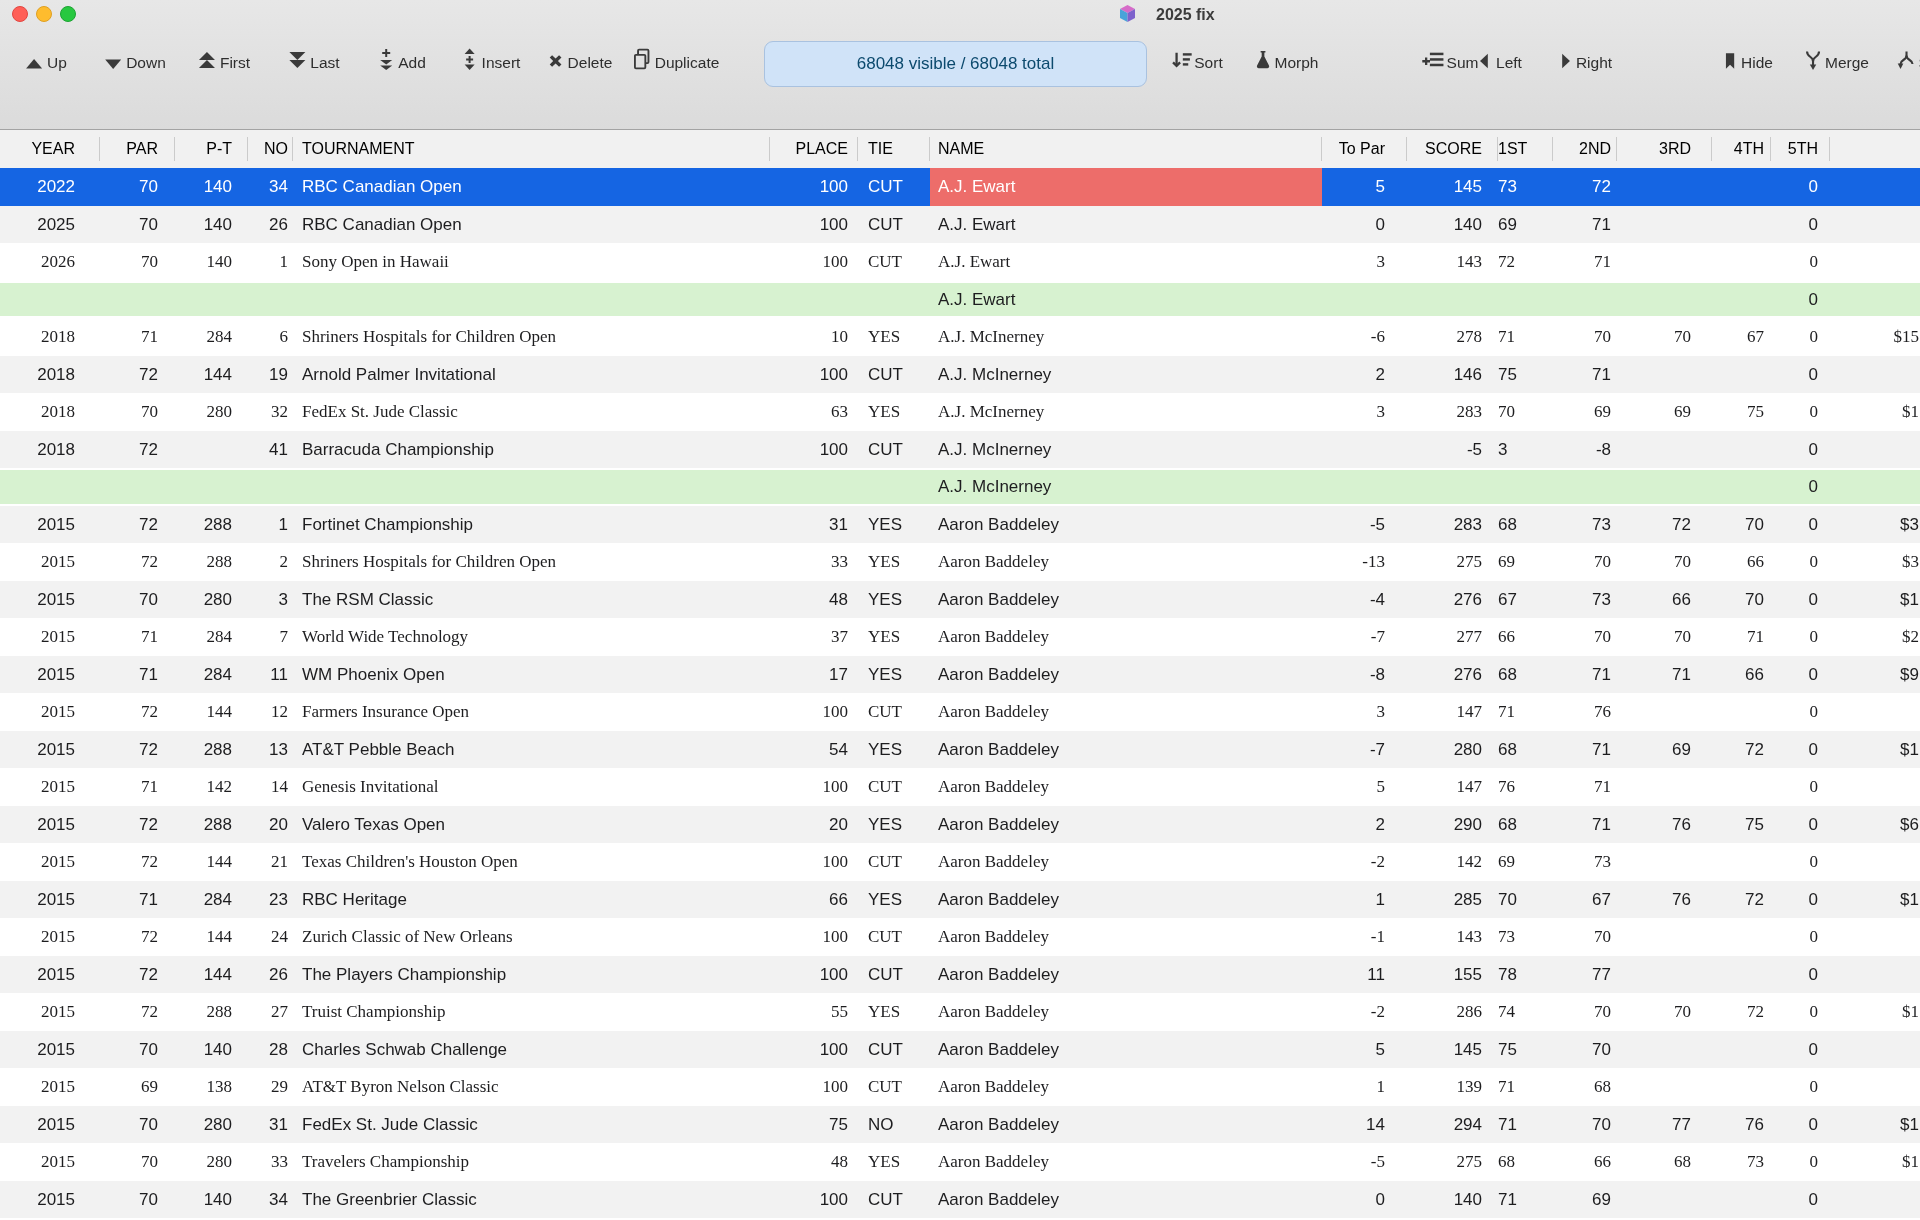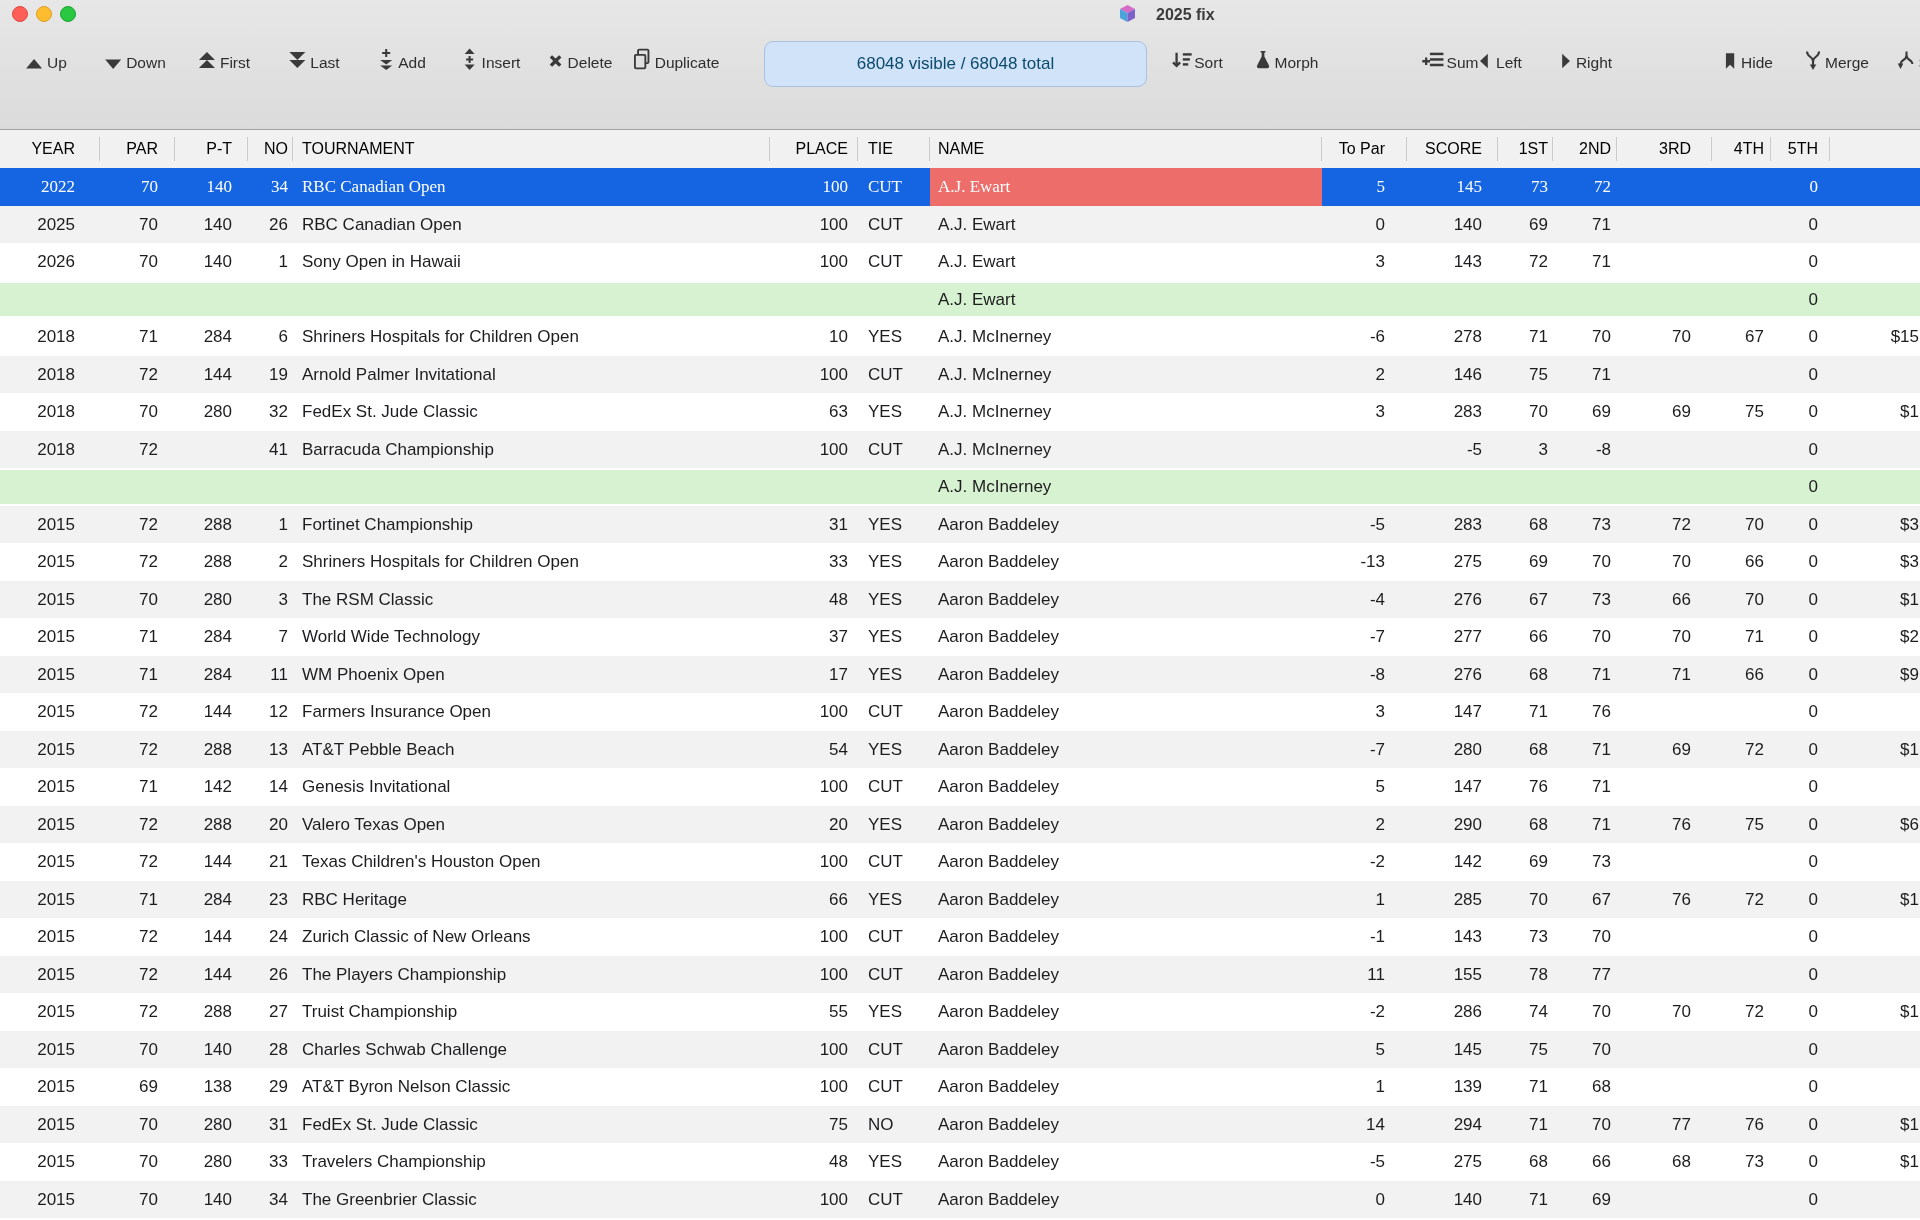--- a/index.html
+++ b/index.html
@@ -39,41 +39,41 @@
   
   .thead { display:flex; width:1921px; height:38px; background:#f1f1f1; }
   .hcell { position:relative; font-size:16px; color:#000; line-height:38px;
            white-space:nowrap; overflow:hidden; }
   .hcell:not(.col-money)::after { content:""; position:absolute; right:0; top:7px; bottom:7px;
            width:1px; background:#cbcbcb; }
 
   .tbody { width:1921px; }
   .row { display:flex; height:37.5px; background:#fff; }
   .row-odd { background:#f2f2f2; }
-  .row-even { background:#fff; }
-  .row-selected { background:#1565e3;font-family:Liberation Serif, serif; }
+  .row-even { background:#fff;font-family:Liberation Serif, serif; }
+  .row-selected { background:#1565e3; }
   .row-selected .cell { color:#fff; }
   .row-summary { background:#d7f2d0; border-top:2px solid #fff; border-bottom:2px solid #fff; }
   .row-summary .cell { line-height:33.5px; }
   .name-selected { background:#ed6d6a; }
 
   .cell { font-size:17px; color:#1d1d1f; line-height:37.5px; white-space:nowrap; overflow:hidden; }
 
   
   .col-year{width:100px; text-align:right; padding-right:25px;}
   .col-par{width:75px; text-align:right; padding-right:17px;}
   .col-pt{width:73px; text-align:right; padding-right:16px;}
   .col-no{width:45px; text-align:right; padding-right:5px;}
   .col-tournament{width:477px; text-align:left; padding-left:9px;}
   .col-place{width:88px; text-align:right; padding-right:10px;}
   .col-tie{width:72px; text-align:left; padding-left:10px;}
   .col-name{width:392px; text-align:left; padding-left:8px;}
   .col-topar{width:85px; text-align:right; padding-right:22px;}
   .col-score{width:91px; text-align:right; padding-right:16px;}
-  .col-r1{width:55px; text-align:right; padding-right:5px;}
+  .col-r1{width:55px; padding-right:11px;}
   .col-r2{width:64px; text-align:right; padding-right:6px;}
   .col-r3{width:95px; text-align:right; padding-right:21px;}
   .col-r4{width:59px; text-align:right; padding-right:7px;}
   .col-r5{width:59px; text-align:right; padding-right:12px;}
   .col-money{width:91px; text-align:right; padding-right:2px;}
 </style>
 </head>
 <body>
 
 <div class="chrome">

